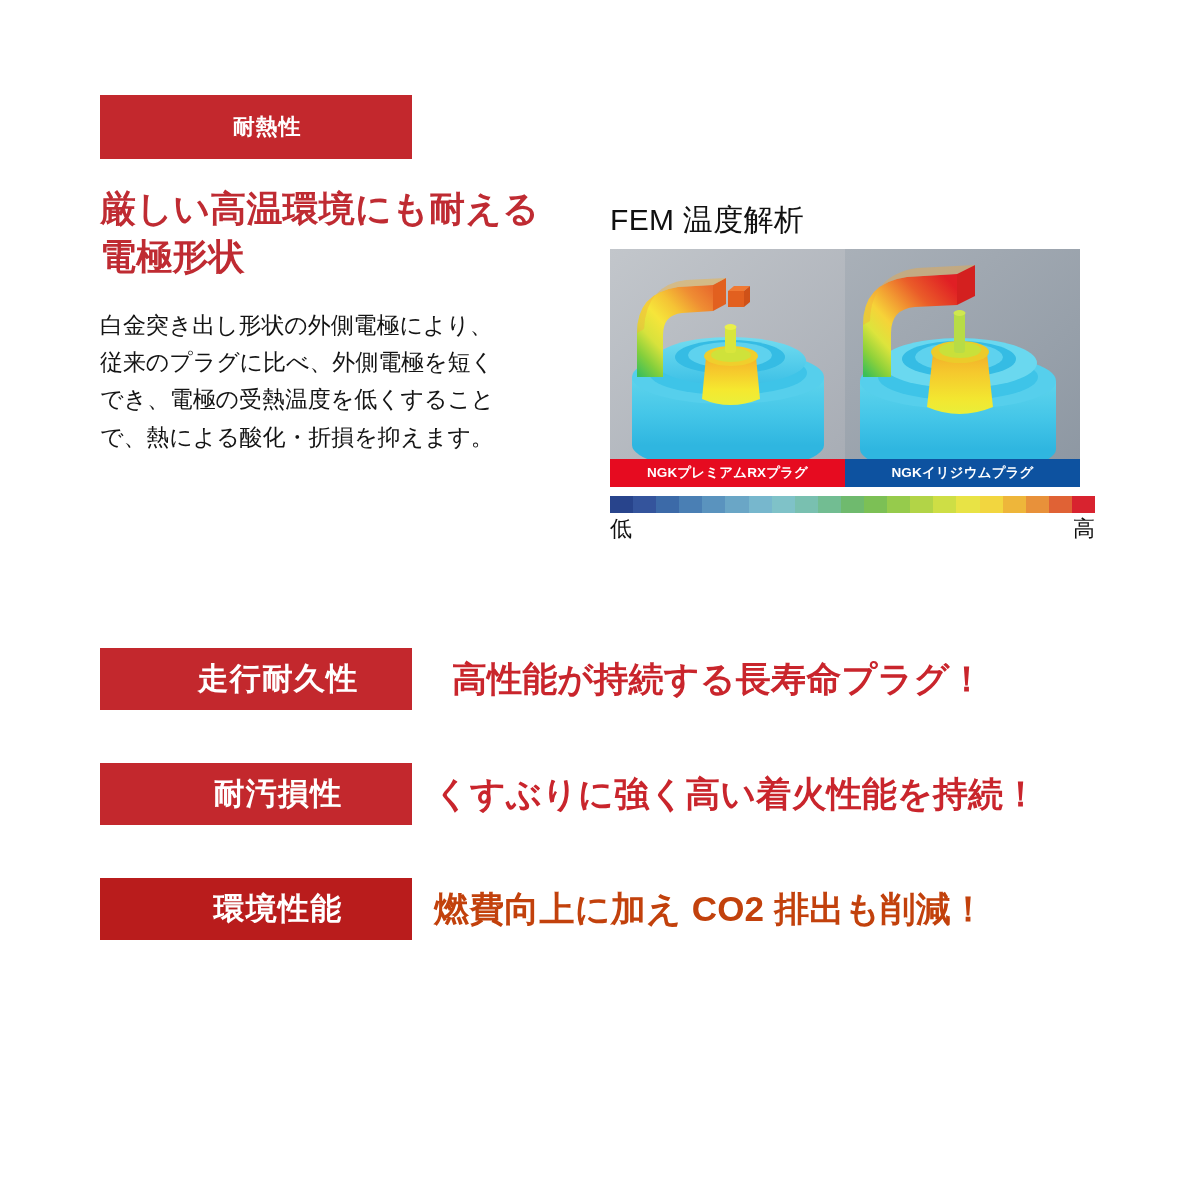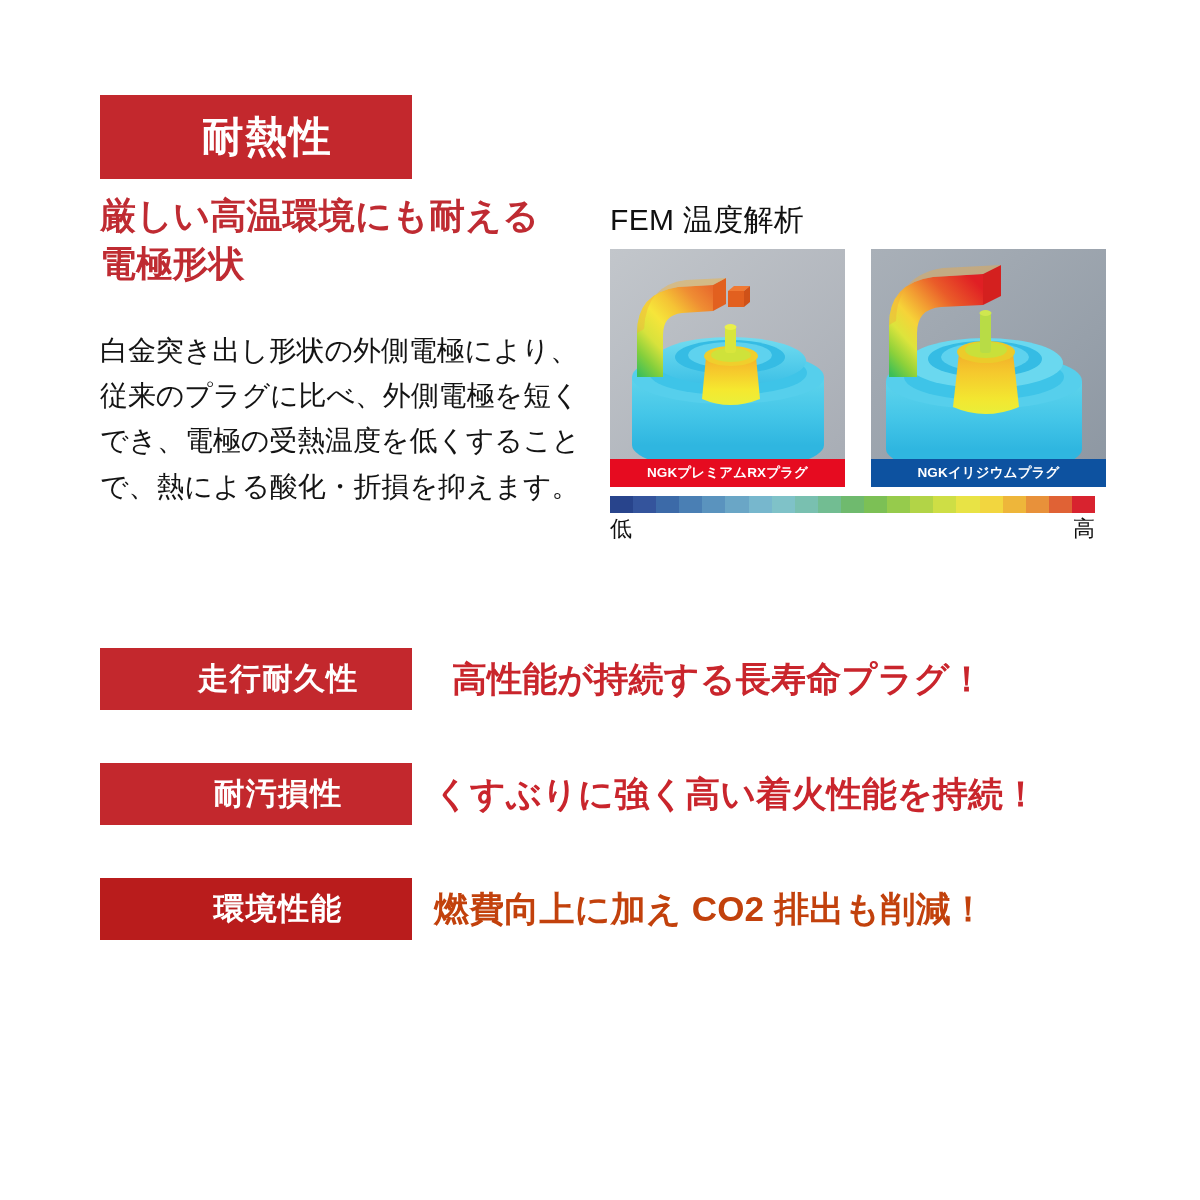--- a/index.html
+++ b/index.html
@@ -20,51 +20,51 @@
     display:flex;
     align-items:center;
     justify-content:center;
     font-weight:bold;
     letter-spacing:.04em;
     box-sizing:border-box;
   }
 
   
   .sec-heat{position:absolute;left:100px;top:95px;width:480px;}
-  .badge-heat{width:312px;height:84px;font-size:42px;padding-left:22px;}
+  .badge-heat{width:312px;height:64px;font-size:22px;padding-left:22px;}
 
   .subhead{
     margin-top:26px;
     color:#bf2b32;
     font-size:36px;
     font-weight:bold;
     line-height:1.33;
     letter-spacing:.005em;
   }
   .subhead div{white-space:nowrap;}
 
   .bodycopy{
-    margin-top:40px;
+    margin-top:26px;
     color:#141414;
-    font-size:28px;
+    font-size:23px;
     line-height:1.62;
     letter-spacing:-0.004em;
     font-family:Liberation Serif, serif;
   }
   .bodycopy div{white-space:nowrap;}
 
   
   .fem{position:absolute;left:610px;top:200px;width:485px;}
   .fem-title{
     font-size:30px;
     color:#111111;
     letter-spacing:.01em;
     margin-bottom:8px;
   }
-  .fem-panels{display:flex;gap:26px;align-items:center;}
+  .fem-panels{display:flex;gap:0;align-items:center;}
   .fem-panel{
     width:235px;
     position:relative;
   }
   .fem-img{
     width:235px;height:210px;
     position:relative;overflow:hidden;
     display:block;
   }
   .fem-cap{
@@ -109,21 +109,21 @@
 </style>
 </head>
 <body>
 
 <div class="page">
 
   <div class="sec-heat">
 
     <div class="badge badge-heat" style="background: rgb(195, 40, 45);">耐熱性</div>
 
-    <div class="subhead" style="color: rgb(191, 43, 50); margin-top: 13px;">
+    <div class="subhead" style="color: rgb(191, 43, 50);">
       <div>厳しい高温環境にも耐える</div>
       <div>電極形状</div>
     </div>
 
     <div class="bodycopy" style="color: rgb(20, 20, 20);">
       <div>白金突き出し形状の外側電極により、</div>
       <div>従来のプラグに比べ、外側電極を短く</div>
       <div>でき、電極の受熱温度を低くすること</div>
       <div>で、熱による酸化・折損を抑えます。</div>
     </div>

